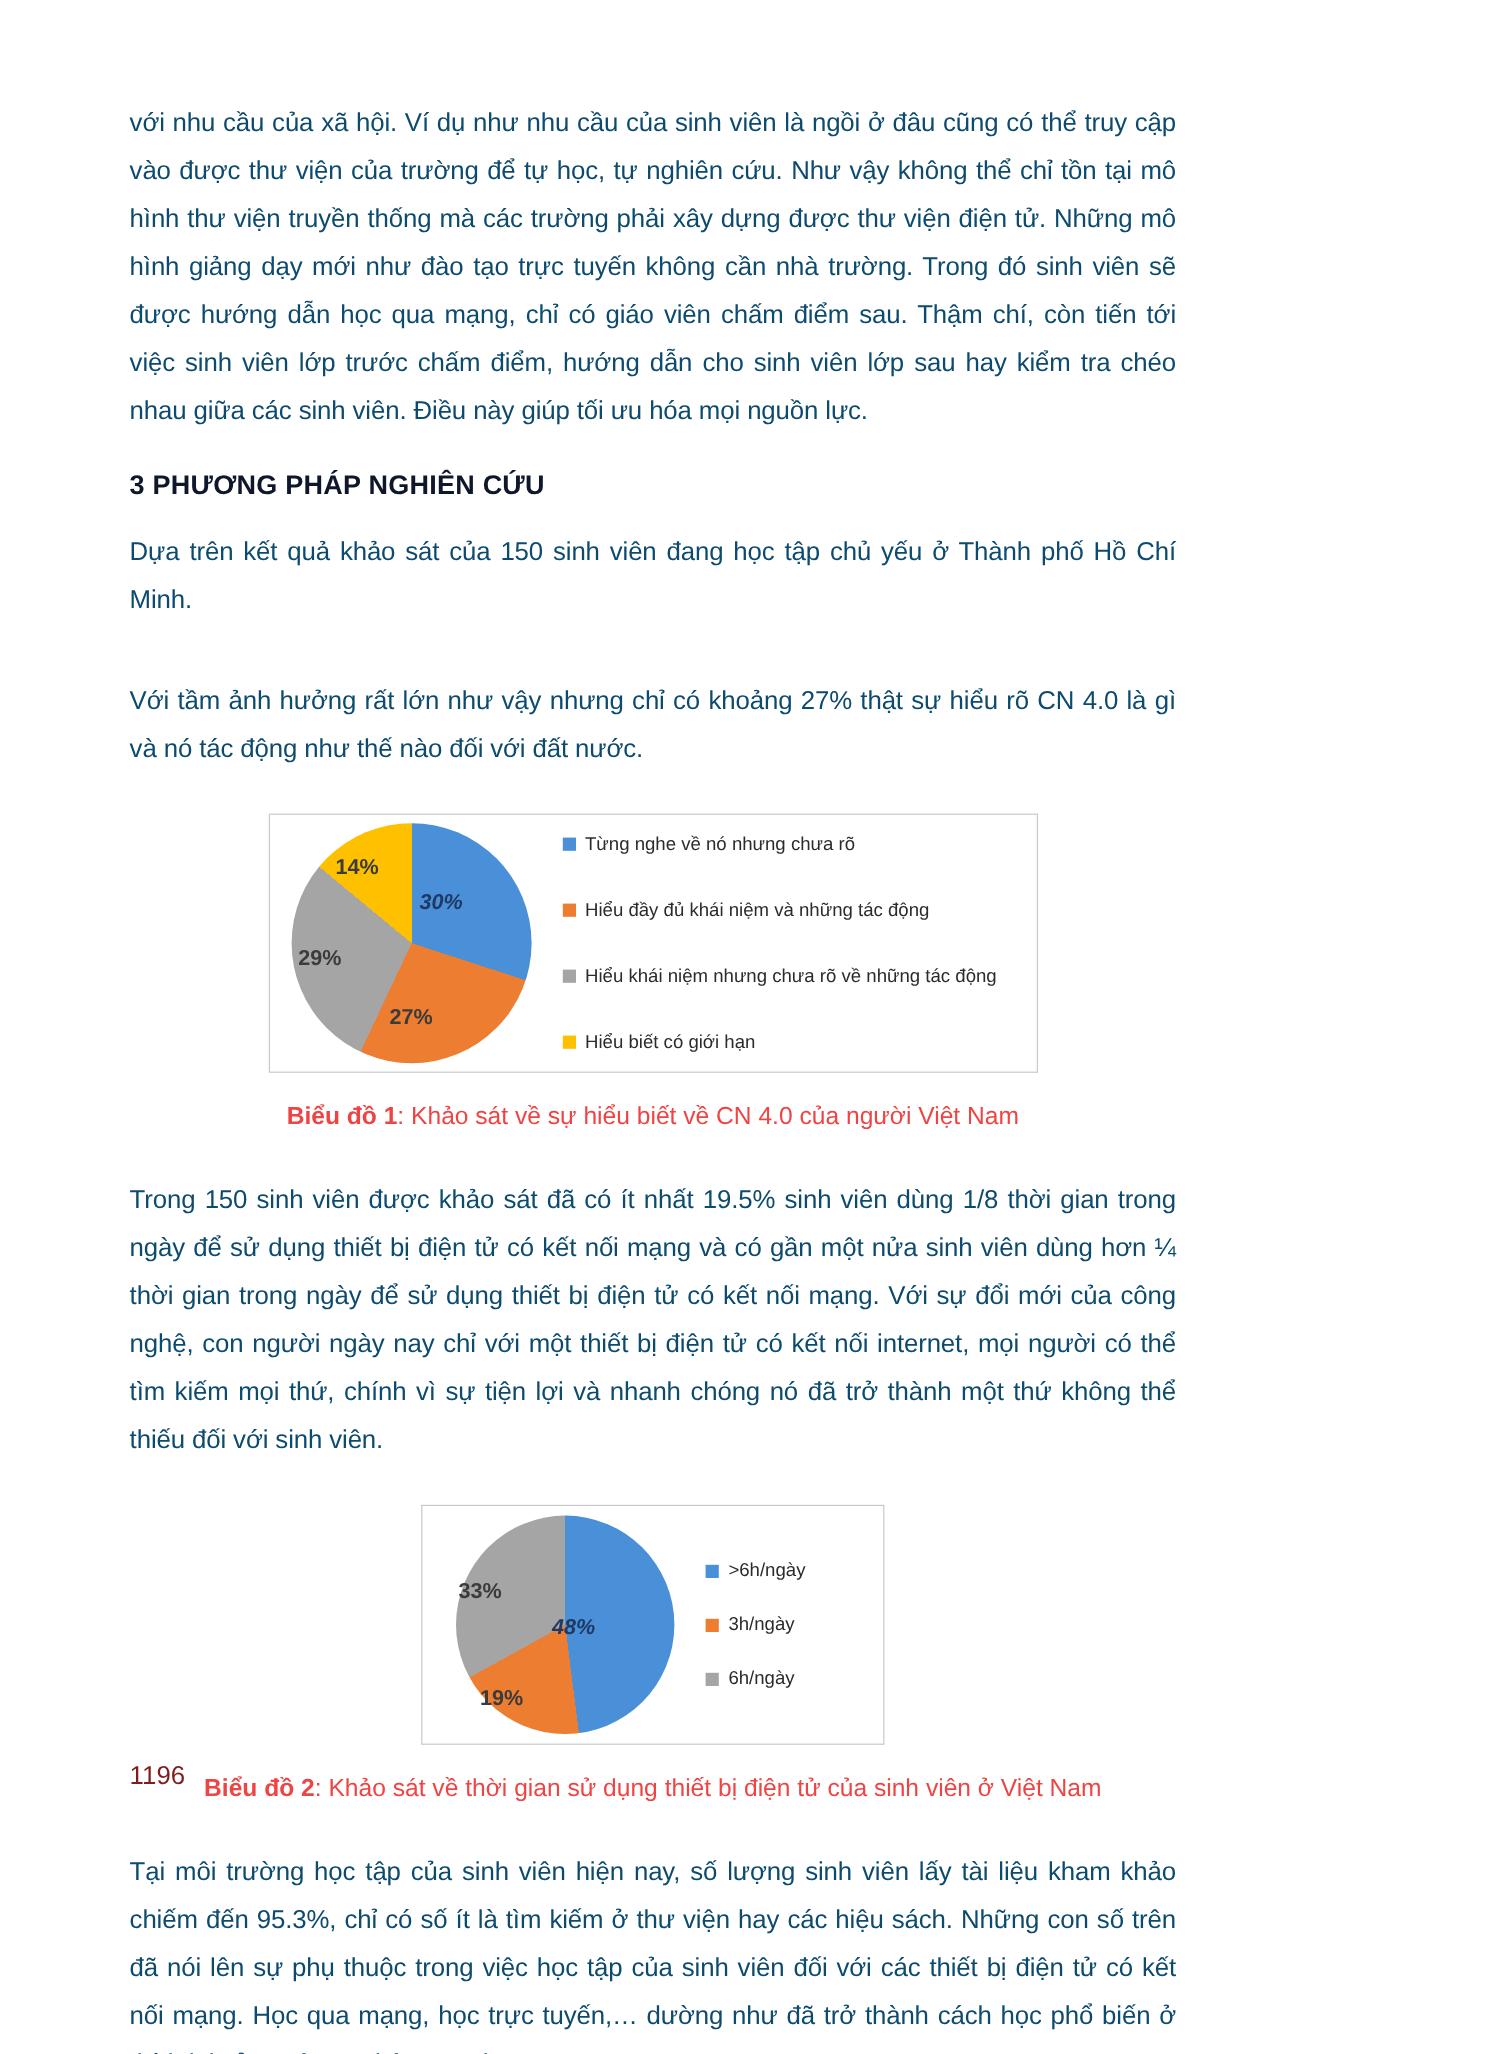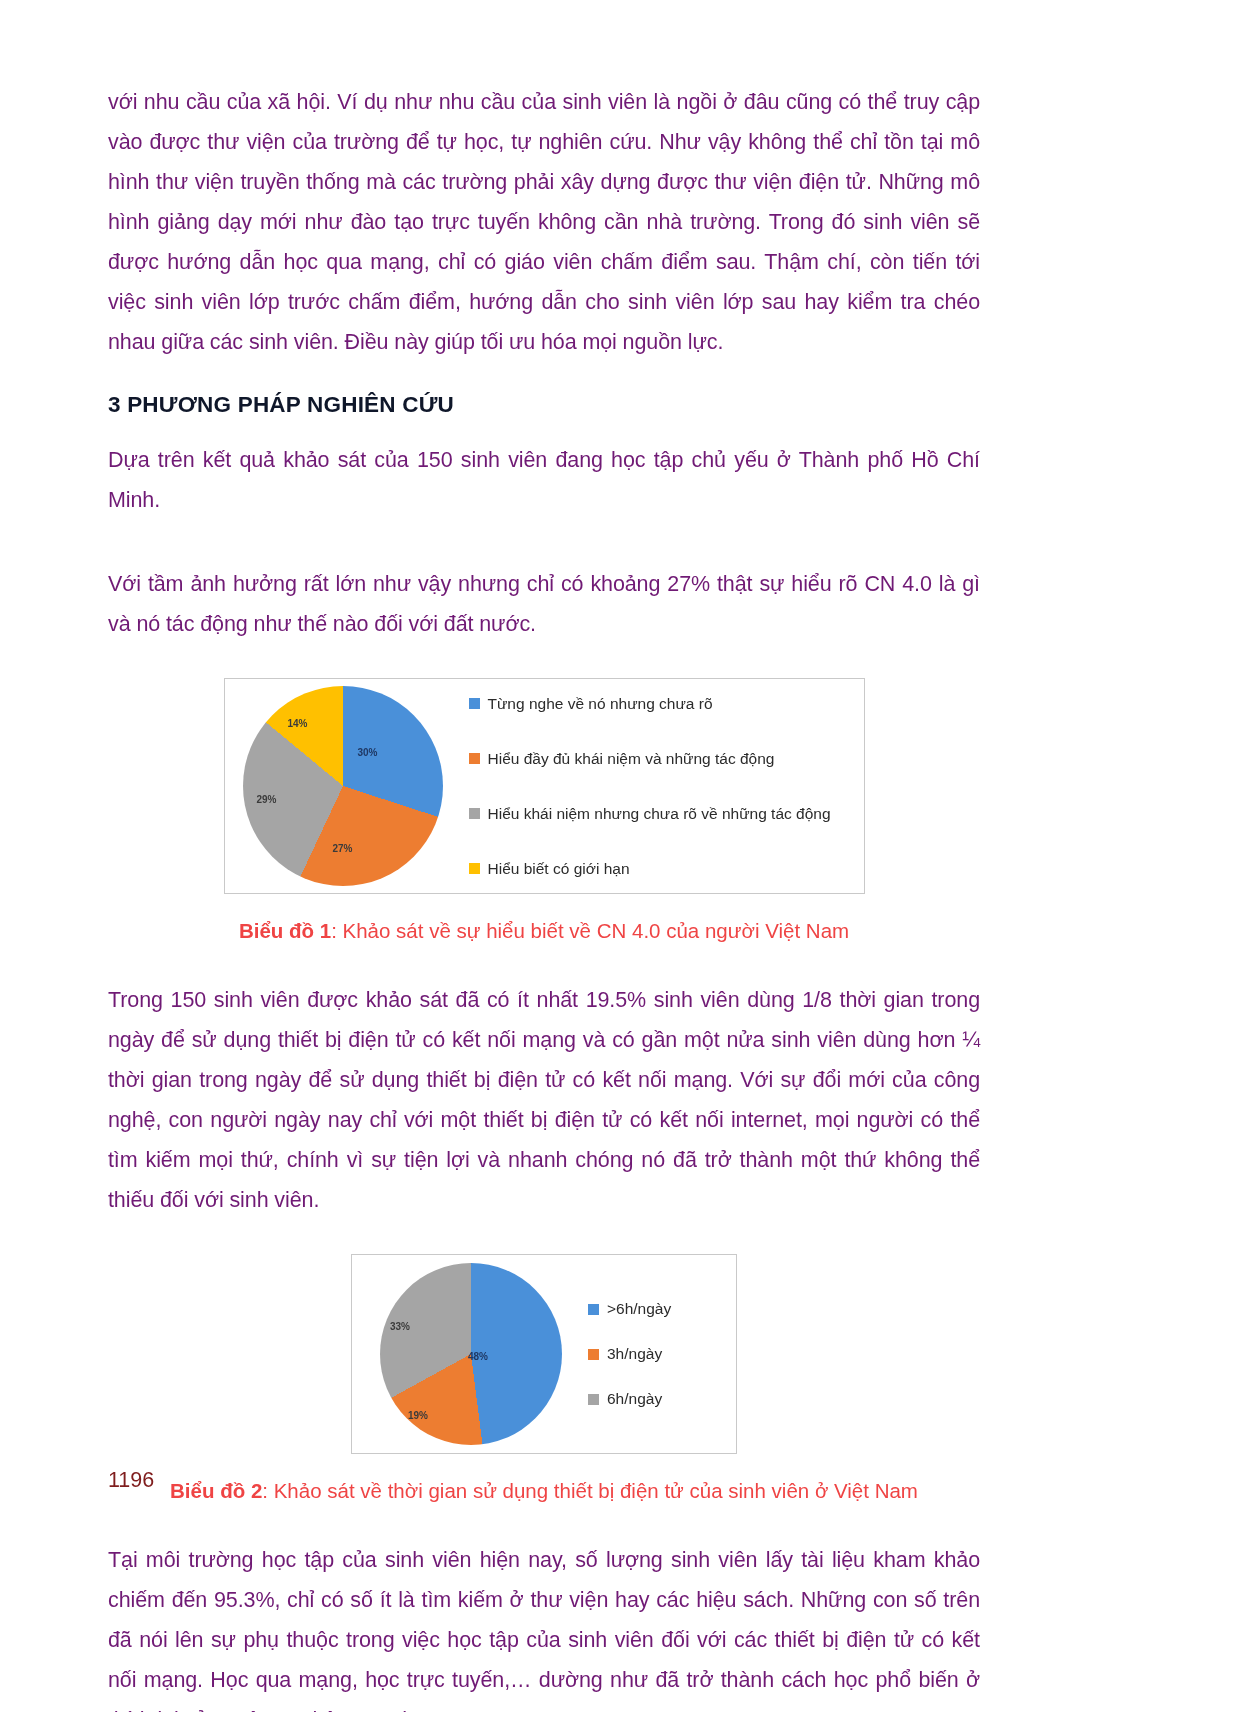--- a/index.html
+++ b/index.html
@@ -28,21 +28,21 @@
     top: 82px;
     width: 872px;
   }
   p.body-text {
     margin: 0 0 0 0;
     font-size: 21.5px;
     line-height: 40px;
     text-align: justify;
     text-justify: inter-word;
     letter-spacing: -0.1px;
-    color: #701a75;
+    color: #0c4a6e;
   }
   .spacer-sm { height: 18px; }
   .spacer-md { height: 26px; }
   .spacer-lg { height: 34px; }
 
   h2.section-heading {
     margin: 0;
     font-size: 22.5px;
     font-weight: bold;
     line-height: 34px;
@@ -97,27 +97,27 @@
   }
   .pie-2 {
     width: 182px;
     height: 182px;
     margin-left: 28px;
   }
   .slice-label {
     position: absolute;
     font-family: "Liberation Sans", sans-serif;
     font-weight: bold;
-    font-size: 10px;
+    font-size: 18px;
     color: #3b3b3b;
     white-space: nowrap;
     transform: translate(-50%, -50%);
     pointer-events: none;
   }
-  .slice-label.dark-blue { color: #1f3864; }
+  .slice-label.dark-blue { color: #1f3864; font-style: italic; }
   .legend {
     margin-left: 26px;
     display: flex;
     flex-direction: column;
     justify-content: center;
     gap: 19px;
   }
   .legend-1 .legend-item { margin: 9px 0; }
   .legend-2 .legend-item { margin: 4px 0; }
   .legend-item {

